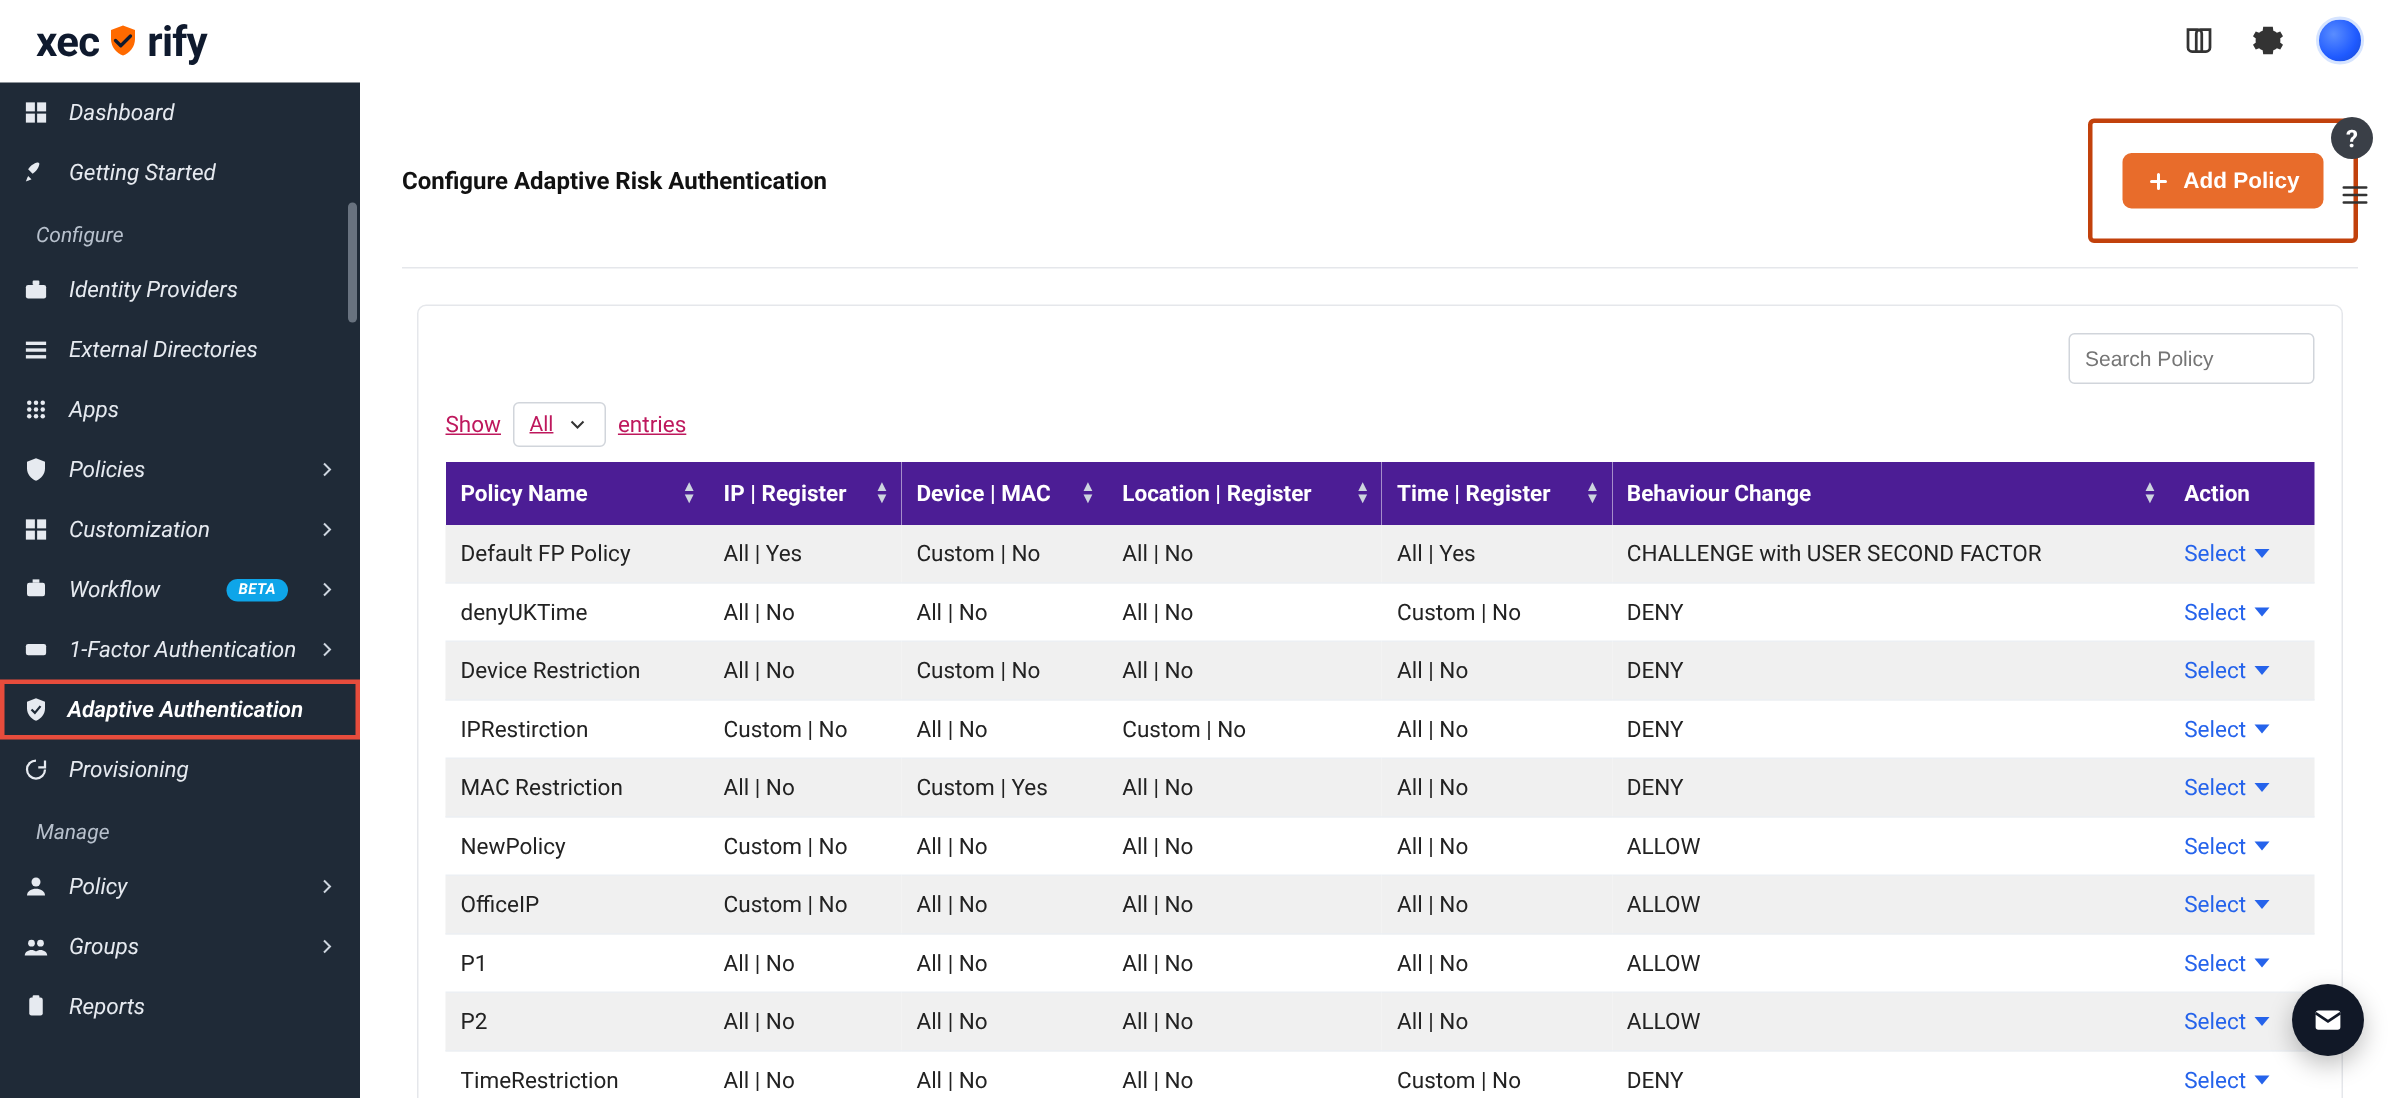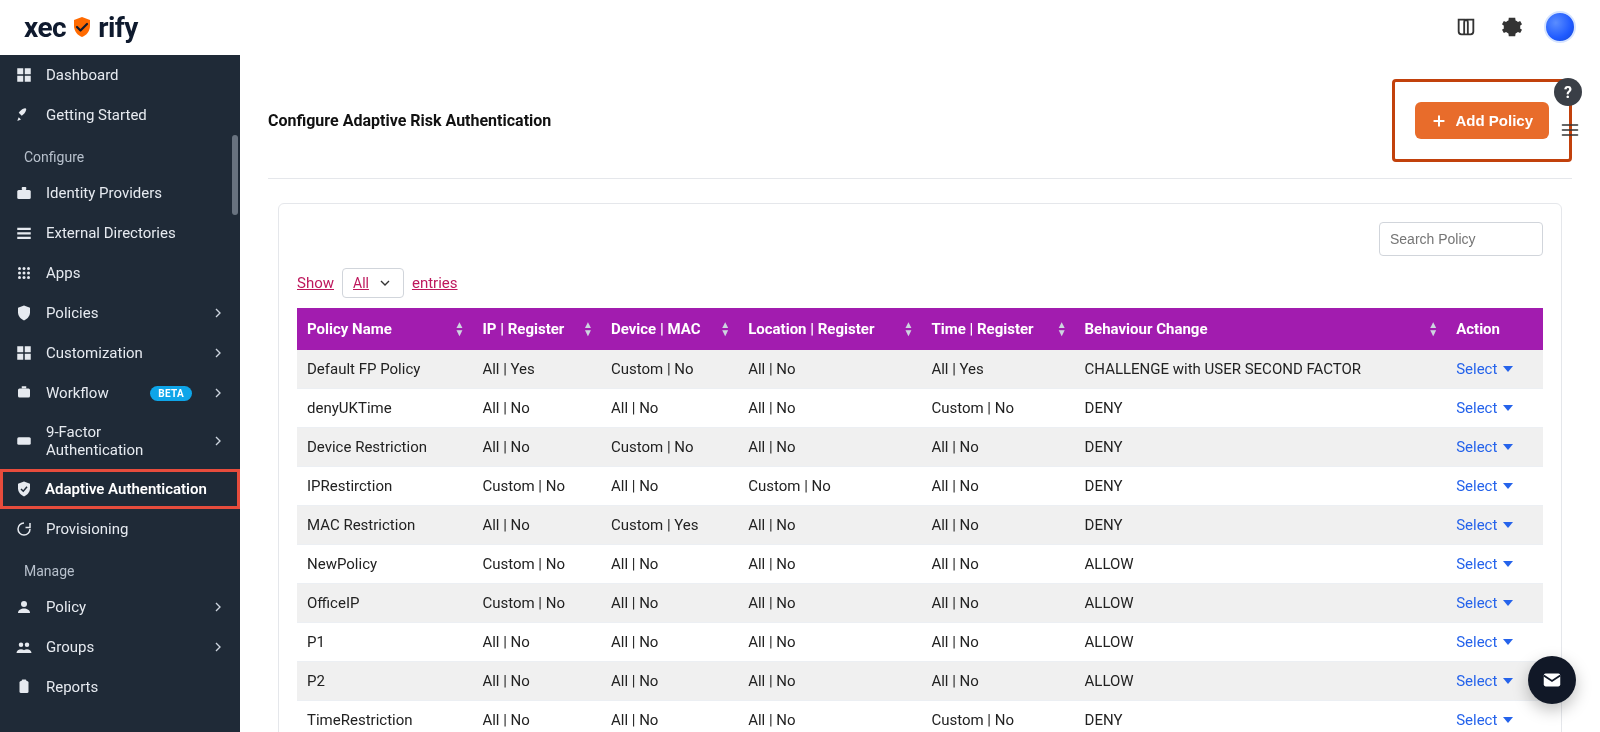--- a/index.html
+++ b/index.html
@@ -13,21 +13,21 @@
   .logo-mark { display: inline-flex; align-items: center; margin: 0 2px; }
   .top-right { display: flex; align-items: center; gap: 18px; }
   .icon-btn { display: inline-flex; align-items: center; justify-content: center; width: 28px; height: 28px; cursor: pointer; color: #333; }
   .avatar { width: 32px; height: 32px; border-radius: 50%; background: radial-gradient(circle at 35% 35%, #5a8dff 0%, #1f5aff 60%, #1747cc 100%); border: 2px solid #d6e4ff; }
 
   
   .shell { flex: 1; display: flex; min-height: 0; }
 
   
   .sidebar { width: 240px; background: #1f2a37; color: #e6eaf0; display: flex; flex-direction: column; font-size: 15px; position: relative; }
-  .sidebar .scroll { overflow-y: auto; }
+  .sidebar .scroll { overflow-y: auto; font-style: italic; }
   .side-section-label { color: #b7c0cc; font-size: 14px; padding: 14px 24px 8px; }
   .side-item { display: flex; align-items: center; gap: 12px; padding: 10px 14px; cursor: pointer; position: relative; }
   .side-item .icon { width: 20px; height: 20px; display: inline-flex; align-items: center; justify-content: center; color: #e6eaf0; }
   .side-item .label { flex: 1; color: #e6eaf0; }
   .side-item .chev { color: #cdd5df; }
   .badge { background: #0ea5e9; color: #fff; font-size: 10px; padding: 2px 8px; border-radius: 10px; font-weight: 700; letter-spacing: 0.3px; margin-right: 6px; }
   .side-item.active { position: relative; gap: 11px; }
   .side-item.active .label { color: #fff; font-weight: 600; }
   .side-active-highlight { position: absolute; inset: 0; border: 3px solid #e74c3c; pointer-events: none; }
   .sidebar-scrollbar { position: absolute; right: 2px; top: 80px; width: 6px; height: 80px; background: #9aa3af; border-radius: 3px; opacity: 0.6; }
@@ -42,21 +42,21 @@
   .divider { height: 1px; background: #e5e7eb; margin-top: 16px; }
 
   .card { margin: 24px 10px 0 10px; border: 1px solid #e5e7eb; border-radius: 6px; padding: 18px; background: #fff; }
   .card-top { display: flex; align-items: center; justify-content: flex-end; }
   .search-input { border: 1px solid #d1d5db; border-radius: 4px; padding: 8px 10px; width: 164px; font-size: 14px; }
 
   .entries-row { display: flex; align-items: center; gap: 8px; margin-top: 12px; color: #be185d; font-size: 15px; text-decoration: underline; }
   .select-like { display: inline-flex; align-items: center; gap: 8px; border: 1px solid #d1d5db; border-radius: 4px; padding: 6px 10px; font-size: 14px; cursor: pointer; }
 
   table { width: 100%; border-collapse: collapse; margin-top: 10px; font-size: 15px; }
-  thead th { background: #a21caf; color: #fff; text-align: left; padding: 12px 10px; font-weight: 700; position: relative; margin-top: 36px; }
+  thead th { background: #4c1d95; color: #fff; text-align: left; padding: 12px 10px; font-weight: 700; position: relative; margin-top: 36px; }
   thead th .sort { position: absolute; right: 8px; top: 50%; transform: translateY(-50%); font-size: 10px; color: #cdd5df; line-height: 8px; }
   tbody tr:nth-child(odd) { background: #f0f0f0; }
   tbody td { padding: 10px 10px; border-bottom: 1px solid #eceff3; color: #222; }
 
   .action-link { color: #2563eb; display: inline-flex; align-items: center; gap: 6px; cursor: pointer; }
   .caret-down { width: 0; height: 0; border-left: 5px solid transparent; border-right: 5px solid transparent; border-top: 6px solid #2563eb; }
 
   
   .float-help { position: fixed; right: 18px; top: 78px; width: 28px; height: 28px; border-radius: 50%; background: #3a3f47; color: #fff; display: flex; align-items: center; justify-content: center; font-weight: 700; font-size: 16px; cursor: pointer; }
   .float-menu { position: fixed; right: 16px; top: 116px; width: 28px; height: 28px; display: flex; align-items: center; justify-content: center; cursor: pointer; color: #333; }
@@ -203,21 +203,21 @@
               <path d="M9 6l6 6-6 6" fill="none" stroke="#cdd5df" stroke-width="2"></path>
             </svg>
         </span>
       </div>
       <div class="side-item">
         <span class="icon">
           <svg class="sz18" viewBox="0 0 24 24">
               <rect x="3" y="7" width="18" height="10" rx="2" fill="#e6eaf0"></rect>
             </svg>
         </span>
-        <span class="label">9-Factor Authentication</span>
+        <span class="label">1-Factor Authentication</span>
         <span class="chev">
           <svg class="sz16" viewBox="0 0 24 24">
               <path d="M9 6l6 6-6 6" fill="none" stroke="#cdd5df" stroke-width="2"></path>
             </svg>
         </span>
       </div>
       <div class="side-item active">
         <span class="side-active-highlight"></span>
         <span class="icon">
           <svg class="sz18" viewBox="0 0 24 24">

